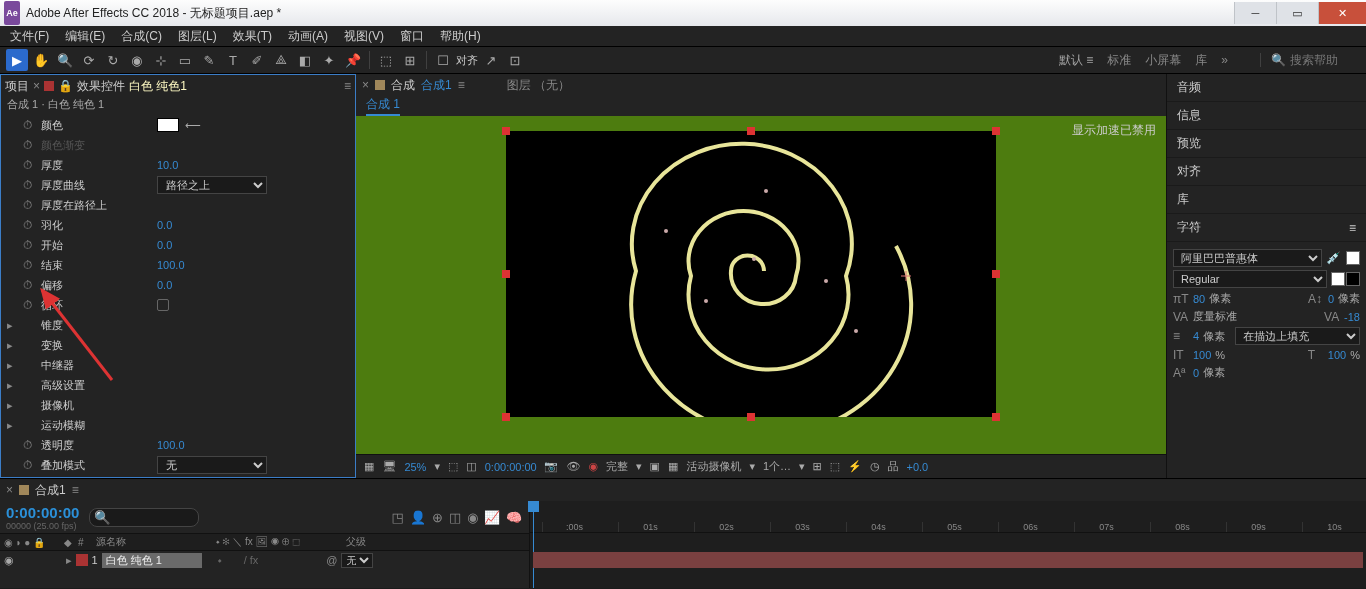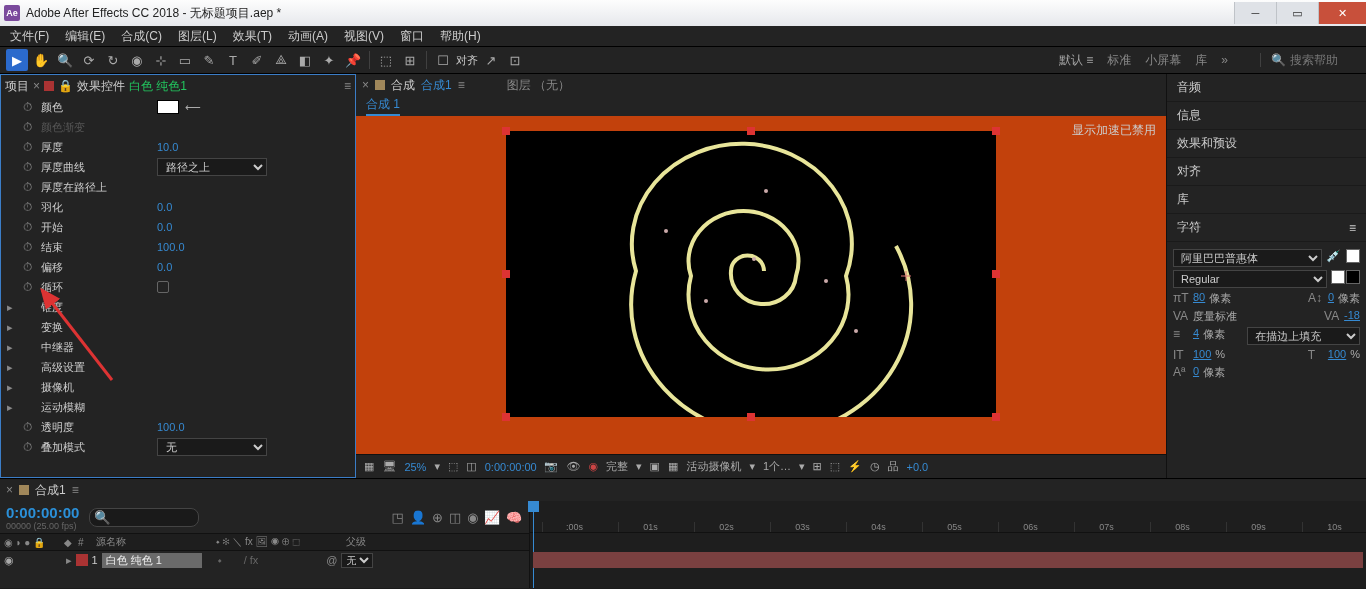--- a/index.html
+++ b/index.html
@@ -1,20 +1,20 @@
 <!DOCTYPE html>
 <html><head>
 <meta charset="utf-8">
 <style>
 * { margin:0; padding:0; box-sizing:border-box; font-family:"Microsoft YaHei",Arial,sans-serif; user-select:none; }
 body { background:#1b1b1b; width:1366px; height:589px; overflow:hidden; color:#ccc; font-size:11px; position:relative; }
 
 
 .titlebar { height:26px; background:linear-gradient(#fdfdfd,#e6e8ec); display:flex; align-items:center; padding-left:4px; color:#222; font-size:12px; }
-.titlebar .ae-ico { width:16px; height:16px; background:#7a4a9c; color:#fff; font-size:9px; font-weight:bold; display:inline-flex; align-items:center; justify-content:center; border-radius:2px; margin-right:6px; }
+.titlebar .ae-ico { width:16px; height:24px; background:#7a4a9c; color:#fff; font-size:9px; font-weight:bold; display:inline-flex; align-items:center; justify-content:center; border-radius:2px; margin-right:6px; }
 .winbtns { margin-left:auto; display:flex; }
 .winbtn { width:42px; height:22px; display:flex; align-items:center; justify-content:center; font-size:11px; color:#333; background:#dfe2e7; border-left:1px solid #bfc3c8; }
 .winbtn.close { background:#c8503b; color:#fff; width:48px; }
 
 
 .menubar { height:20px; background:#232323; display:flex; align-items:center; padding-left:6px; gap:8px; font-size:12px; color:#ccc; }
 .menubar span { padding:2px 4px; }
 
 
 .toolbar { height:28px; background:#232323; border-top:1px solid #000; border-bottom:1px solid #000; display:flex; align-items:center; padding:0 6px; gap:2px; }
@@ -28,59 +28,59 @@
 
 
 .main { display:flex; height:404px; }
 
 
 .left { width:356px; background:#232323; border:1px solid #3b7dc7; display:flex; flex-direction:column; }
 .left .tabs { height:22px; display:flex; align-items:center; padding:0 4px; gap:4px; font-size:12px; }
 .left .tabs .lab { color:#ccc; }
 .left .tabs .sq { width:10px; height:10px; background:#a33; }
 .left .tabs .lock { color:#888; }
-.left .tabs .bright { color:#22c55e; }
+.left .tabs .bright { color:#fef9c3; }
 .left .sub { height:18px; font-size:11px; color:#aaa; padding-left:6px; }
 .props { flex:1; overflow:hidden; font-size:11px; color:#ccc; }
 .prow { display:flex; align-items:center; height:20px; padding-left:6px; gap:6px; }
 .prow .tri { color:#888; width:10px; }
 .prow .sw { color:#888; font-size:12px; width:12px; }
 .prow .pname { flex:0 0 110px; color:#ccc; }
 .prow .pval { color:#368ad2; }
 .prow .dim { color:#555; }
 .prow .cbx { width:12px; height:12px; border:1px solid #666; border-radius:2px; }
 .prow select { background:#1a1a1a; border:1px solid #444; color:#ccc; font-size:11px; padding:1px 4px; }
 .cswatch { width:22px; height:14px; background:#fff; border:1px solid #000; }
 .eyedrop { color:#aaa; }
 
 
 .center { flex:1; background:#232323; display:flex; flex-direction:column; }
 .center .tabs { height:22px; display:flex; align-items:center; padding:0 6px; gap:6px; font-size:12px; }
 .center .tabs .sq { width:10px;height:10px;background:#a0875a; }
 .center .tabs2 { height:20px; display:flex; align-items:center; padding:0 10px; gap:10px; font-size:12px; }
 .center .tabs2 .act { color:#368ad2; border-bottom:2px solid #368ad2; padding-bottom:1px; }
-.viewport { flex:1; position:relative; background:#c2410c;text-align:right; }
+.viewport { flex:1; position:relative; background:#4d7c0f;text-align:right; }
 .notice { position:absolute; top:6px; right:10px; color:#ccc; font-size:12px; }
 .canvas { position:absolute; left:485px; top:15px; width:490px; height:286px; background:#000; }
 .handle { width:8px; height:8px; background:#d33; position:absolute; }
 .h-tl{left:-4px;top:-4px}.h-tr{right:-4px;top:-4px}.h-bl{left:-4px;bottom:-4px}.h-br{right:-4px;bottom:-4px}
 .h-tm{left:50%;top:-4px;margin-left:-4px}.h-bm{left:50%;bottom:-4px;margin-left:-4px}
 .h-ml{left:-4px;top:50%;margin-top:-4px}.h-mr{right:-4px;top:50%;margin-top:-4px}
 .spiral { position:absolute; left:0; top:0; }
 .vfooter { height:24px; background:#232323; display:flex; align-items:center; padding:0 8px; gap:8px; font-size:11px; color:#aaa; border-top:1px solid #111; }
 .vfooter .blue { color:#368ad2; }
 
 
 .right { width:200px; background:#232323; display:flex; flex-direction:column; border-left:1px solid #111; }
 .rpanel { padding:5px 10px; border-bottom:1px solid #1a1a1a; color:#ccc; font-size:12px; }
 .rpanel.head { display:flex; justify-content:space-between; align-items:center; }
 .charpanel { padding:4px 6px; font-size:11px; color:#aaa; }
-.cprow { display:flex; gap:4px; margin:3px 0; }
+.cprow { display:flex; align-items:center; gap:4px; margin:3px 0; }
 .cprow select,.cprow input { background:#1a1a1a; border:1px solid #444; color:#ccc; font-size:11px; padding:1px 3px; }
-.cprow .v { color:#368ad2;text-decoration:underline; }
+.cprow .v { color:#368ad2; }
 .cprow .ico { color:#888; width:16px; font-size:12px; }
 .swatches { display:flex; gap:1px; }
 .sw1{width:14px;height:14px;background:#fff;border:1px solid #666;}
 .sw2{width:14px;height:14px;background:#000;border:1px solid #666;}
 
 
 .timeline { height:110px; background:#232323; border-top:1px solid #000; display:flex; flex-direction:column; }
 .tl-tabs { height:22px; display:flex; align-items:center; padding:0 6px; gap:6px; font-size:12px; }
 .tl-tabs .sq{width:10px;height:10px;background:#a0875a;}
 .tl-body { flex:1; display:flex; }
@@ -173,20 +173,21 @@
   <div class="left">
     <div class="tabs">
       <span class="lab">项目</span>
       <span style="color:#888">×</span>
       <span class="sq"></span>
       <span class="lock">🔒</span>
       <span class="lab">效果控件</span>
       <span class="bright">白色 纯色1</span>
       <span style="margin-left:auto;color:#888">≡</span>
     </div>
+    <div class="sub">合成 1 · 白色 纯色 1</div>
     <div class="props" id="props-container">
         <div class="prow">
           <span class="tri"></span>
           <span class="sw">⏱</span>
           <span class="pname">颜色</span>
           <span class="cswatch"></span> 
           <span class="eyedrop">⟵</span>
         </div>
         <div class="prow">
           <span class="tri"></span>
@@ -354,21 +355,21 @@
       <span>⚡</span>
       <span>◷</span>
       <span>品</span>
       <span class="blue">+0.0</span>
     </div>
   </div>
 
   <div class="right">
     <div class="rpanel">音频</div>
     <div class="rpanel">信息</div>
-    <div class="rpanel">效果和预设</div>
+    <div class="rpanel">预览</div>
     <div class="rpanel">对齐</div>
     <div class="rpanel">库</div>
     <div class="rpanel head">
       <span>字符</span>
       <span>≡</span>
     </div>
     <div class="charpanel">
       <div class="cprow">
         <select style="flex:1"><option>阿里巴巴普惠体</option></select>
         <span class="ico">💉</span>
@@ -396,21 +397,21 @@
         <span class="ico">VA</span>
           <span>度量标准</span>
         <span style="flex:1"></span>
         <span class="ico">VA</span>
           <span class="v">-18</span>
       </div>
       <div class="cprow">
         <span class="ico">≡</span>
           <span class="v">4</span>
           <span>像素</span>
-        <select style="flex:1;margin-left:18px"><option>在描边上填充</option></select>
+        <select style="flex:1;margin-left:6px"><option>在描边上填充</option></select>
       </div>
       <div class="cprow">
         <span class="ico">IT</span>
           <span class="v">100</span>
           <span>%</span>
         <span style="flex:1"></span>
         <span class="ico">T</span>
           <span class="v">100</span>
           <span>%</span>
       </div>

